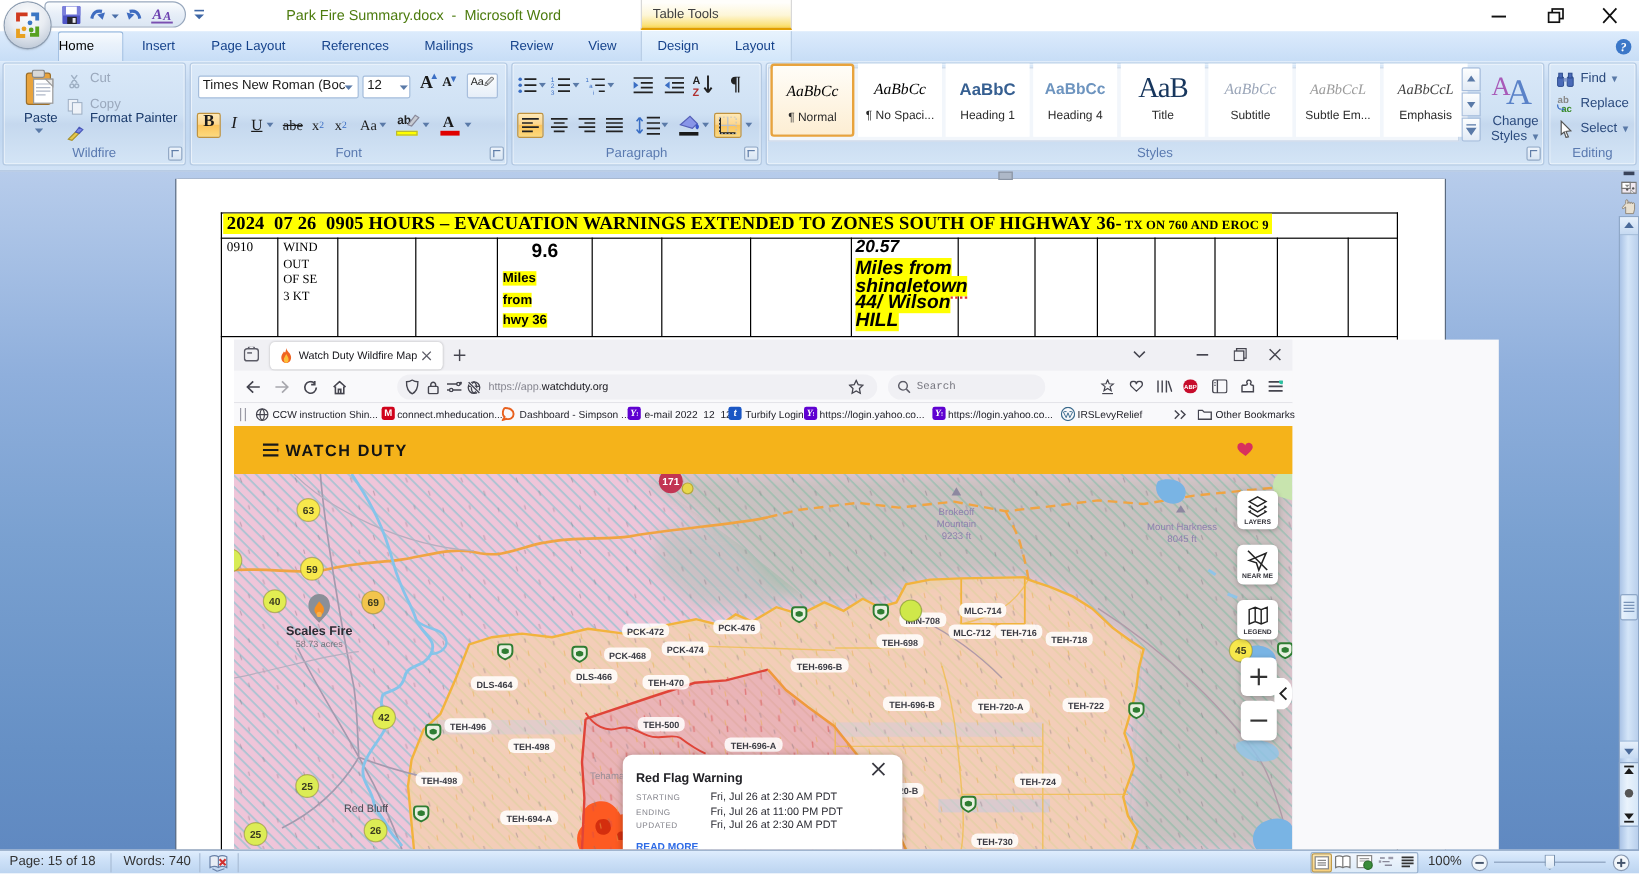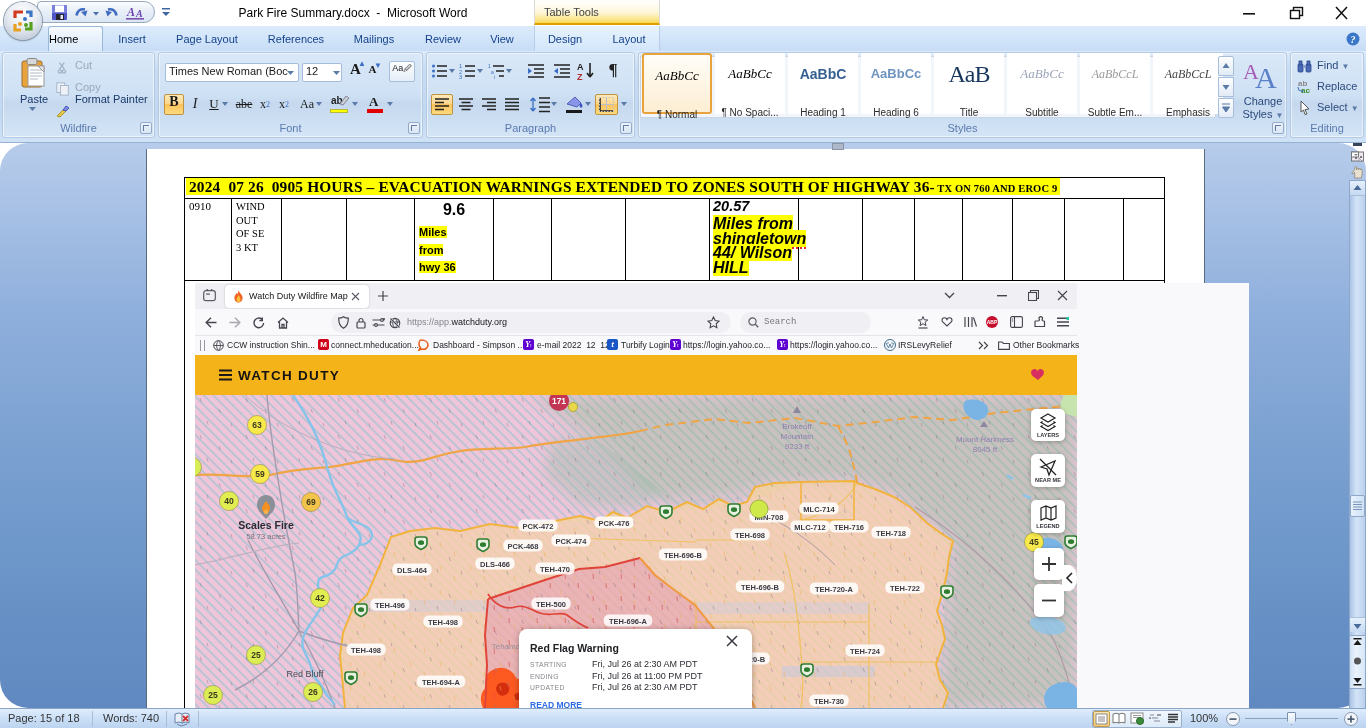--- a/index.html
+++ b/index.html
@@ -6,21 +6,21 @@
 *{box-sizing:border-box;}
 .abs{position:absolute;}
 #win{position:relative;width:1366px;height:728px;background:#fff;}
 
 #titlebar{left:0;top:0;width:1366px;height:26px;background:#fff;}
 #officebtn{left:4px;top:2px;width:38px;height:38px;border-radius:50%;z-index:5;
  background:radial-gradient(circle at 50% 30%,#fdfdfd 0%,#e8ecf2 45%,#c9d2de 75%,#aab6c6 100%);
  box-shadow:0 0 0 1px #8c9cb0,0 1px 2px rgba(0,0,0,.35);}
 #qat{left:37px;top:1px;width:118px;height:22px;border:1px solid #98a8bd;border-radius:4px 11px 11px 4px;
  background:linear-gradient(#fbfdfe,#e8eff8 45%,#dbe6f3);}
-.wtitle{top:6px;font-size:12px;color:#000000;}
+.wtitle{top:6px;font-size:12px;color:#4d7c0f;}
 #tabletools{left:534px;top:0;width:126px;height:25px;background:linear-gradient(#fffefb 10%,#fdf6d7 55%,#fbe27d 90%,#f9d94f);border-bottom:2px solid #e19e00;border-left:1px solid #d8d8d8;border-right:1px solid #d8d8d8;
  font-size:11px;color:#3f3f3f;line-height:24px;padding-left:9px;}
 .winbtn{top:4px;width:24px;height:19px;color:#111;text-align:center;}
 
 #tabrow{left:0;top:26px;width:1366px;height:25px;background:linear-gradient(#dcebfc,#c7ddf6);}
 #ctxzone{left:534px;top:0;width:126px;height:25px;background:linear-gradient(#e8f3fd,#d2e6fa);border-left:1px solid #b9cee6;border-right:1px solid #b9cee6;}
 .tab{top:3px;height:22px;font-size:11px;color:#15428b;text-align:center;line-height:21px;}
 #hometab{left:48px;top:0;width:55px;height:25px;font-size:11px;background:linear-gradient(#f8fbfe,#eaf2fb 40%,#dceafa);border:1px solid #98b8dc;border-bottom:none;border-radius:3px 3px 0 0;line-height:24px;}
 
 #ribbon{left:0;top:51px;width:1366px;height:92px;background:linear-gradient(#dceafa,#c8dcf3 20%,#c2d8f1 70%,#d0e2f6);border-bottom:1px solid #95b1d4;}
@@ -29,23 +29,23 @@
  box-shadow:inset 0 0 0 1px rgba(255,255,255,.55);}
 .grplabel{bottom:3px;left:0;right:0;text-align:center;font-size:11px;color:#5a7ab0;position:absolute;}
 .dlg{position:absolute;right:2px;bottom:3px;width:12px;height:12px;border:1px solid #94aac6;border-radius:2px;background:linear-gradient(#eef4fb,#d8e5f3);}
 .dlg:after{content:"";position:absolute;left:2px;top:2px;width:5px;height:5px;border-left:1px solid #5f7da8;border-top:1px solid #5f7da8;}
 .hl{background:linear-gradient(#fee9b7,#fcd68d 45%,#fbc45c 50%,#fdda7e);border:1px solid #c0933f;border-radius:2px;}
 .combo{position:absolute;background:#fff;border:1px solid #a5bddb;border-radius:2px;font-size:11px;color:#1a1a1a;padding:1px 3px;height:19px;}
 .icbtn{position:absolute;display:flex;align-items:center;justify-content:center;}
 
 .stylecell{position:absolute;top:0;height:61px;background:#fff;text-align:center;}
 .stylecell .prev{display:block;margin-top:6px;height:30px;line-height:30px;font-family:"Liberation Serif",serif;}
-.stylecell .lab{display:block;font-size:10px;color:#2b2b2b;margin-top:18px;}
-
-#docarea{left:0;top:143px;width:1366px;height:565px;background:linear-gradient(#b7cceb 0%,#8fafdc 30%,#79a0d0 55%,#6690c5 85%,#6089c1 100%);border-radius:28px;}
+.stylecell .lab{display:block;font-size:10px;color:#2b2b2b;margin-top:2px;}
+
+#docarea{left:0;top:143px;width:1366px;height:565px;background:linear-gradient(#b7cceb 0%,#8fafdc 30%,#79a0d0 55%,#6690c5 85%,#6089c1 100%);}
 #page{left:147px;top:6px;width:1057px;height:559px;background:#fff;box-shadow:-1px 0 0 #5a6a80,1px 0 0 #5a6a80;}
 
 .tline{position:absolute;background:#000;}
 
 #ff{left:48px;top:134px;width:1054px;height:425px;background:#f9f9fb;}
 #fftabbar{left:0;top:0;width:882px;height:26px;background:#f0f0f4;}
 #fftab{left:30px;top:2px;width:144px;height:23px;background:#fff;border-radius:4px;box-shadow:0 0 2px rgba(0,0,0,.25);font-size:9px;color:#15141a;}
 #ffnav{left:0;top:26px;width:882px;height:27px;background:#f9f9fb;border-bottom:1px solid #e4e4e9;}
 .ffic{position:absolute;color:#5b5b66;}
 #ffurl{left:136px;top:3px;width:400px;height:21px;background:#f0f0f4;border-radius:11px;font-size:9px;}
@@ -334,21 +334,21 @@
       <div class="stylecell" style="left:76px;width:70px;">
           <span class="prev" style="font-style:italic;font-size:13px;">AaBbC​c</span>
           <span class="lab">¶ No Spaci...</span>
         </div>
       <div class="stylecell" style="left:149px;width:70px;">
           <span class="prev" style="font-weight:bold;font-size:14px;color:#365f91;font-family:'Liberation Sans';">AaBbC</span>
           <span class="lab">Heading 1</span>
         </div>
       <div class="stylecell" style="left:222px;width:70px;">
           <span class="prev" style="font-weight:bold;font-size:13px;color:#6d94bf;font-family:'Liberation Sans';">AaBbC​c</span>
-          <span class="lab">Heading 6</span>
+          <span class="lab">Heading 4</span>
         </div>
       <div class="stylecell" style="left:295px;width:70px;">
           <span class="prev" style="font-size:24px;color:#17365d;letter-spacing:-1px;">AaB</span>
           <span class="lab">Title</span>
         </div>
       <div class="stylecell" style="left:368px;width:70px;">
           <span class="prev" style="font-style:italic;font-size:13px;color:#9aa5b8;">AaBbC​c</span>
           <span class="lab">Subtitle</span>
         </div>
       <div class="stylecell" style="left:441px;width:70px;">

